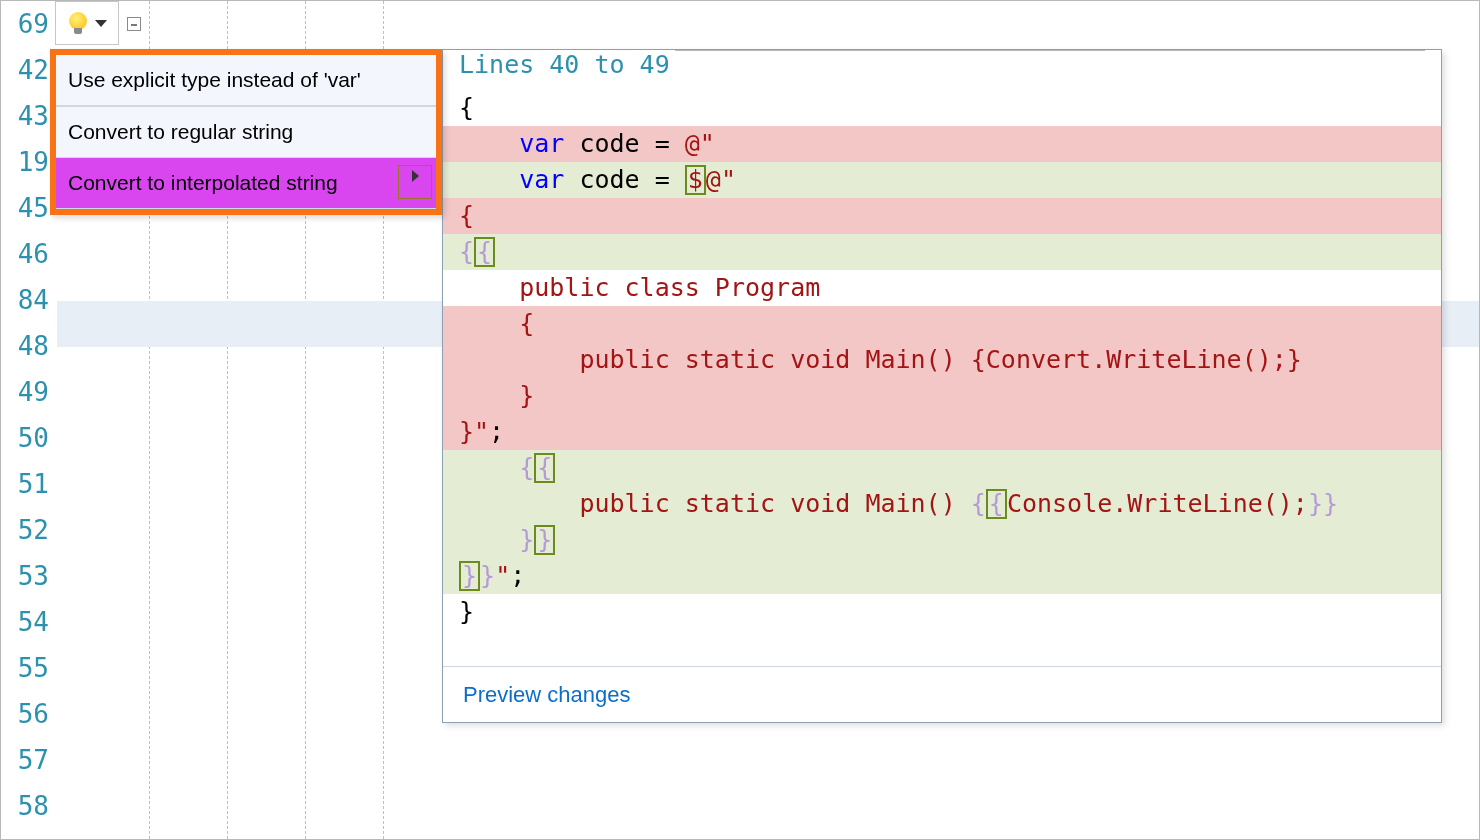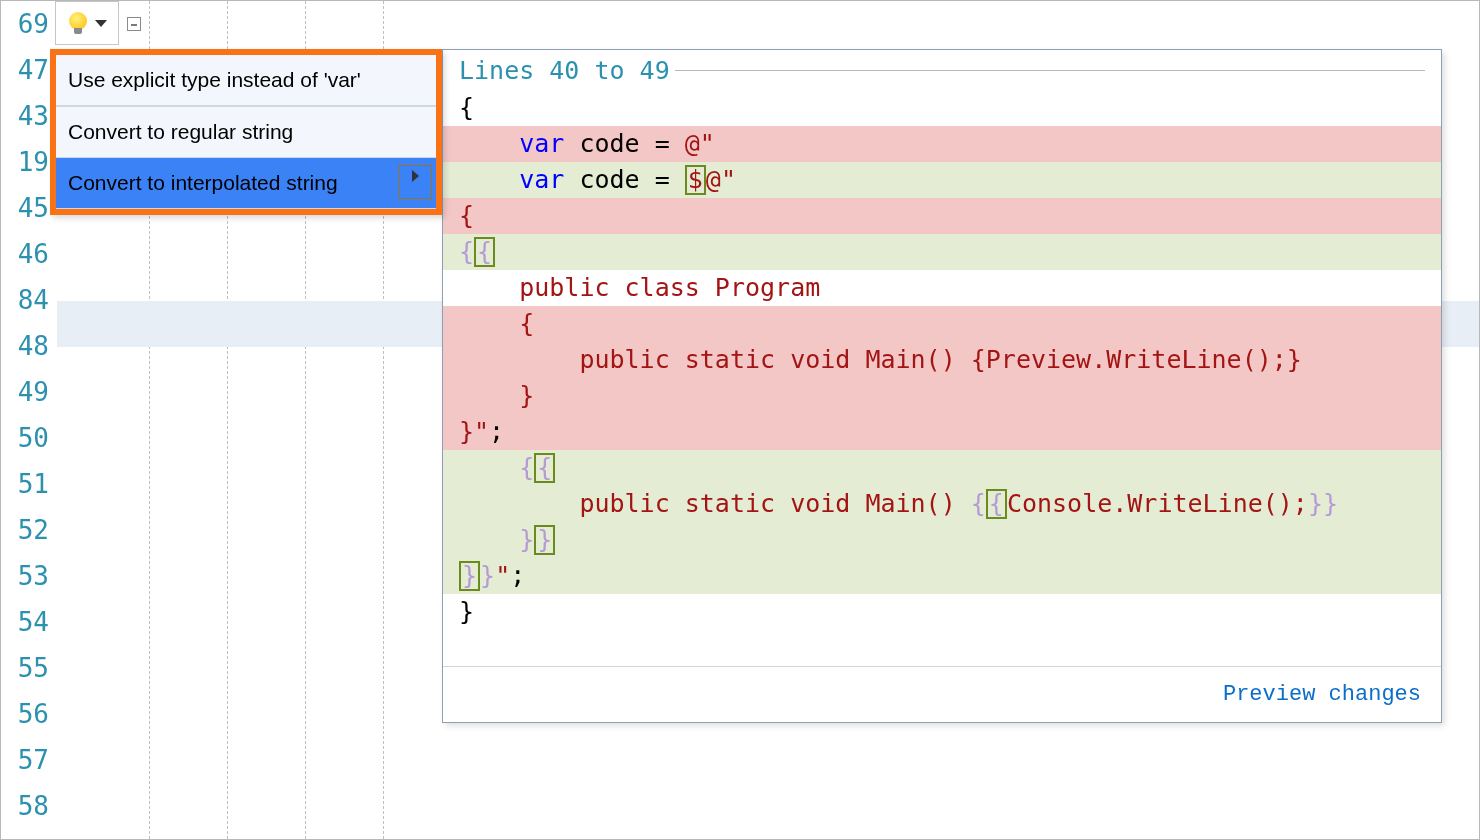--- a/index.html
+++ b/index.html
@@ -127,21 +127,21 @@
     padding: 0 12px;
     color: #000;
     position: relative;
     cursor: pointer;
     font-size: 21px;
   }
   .menu-sep {
     height: 1px; background: #d0d7e0; margin: 0;
   }
   .menu-item.selected {
-    background: #3b82f6;
+    background: #d946ef;
   }
   .submenu-arrow {
     position: absolute;
     right: 16px; top: 50%;
     transform: translateY(-50%);
     width: 0; height: 0;
     border-top: 6px solid transparent;
     border-bottom: 6px solid transparent;
     border-left: 7px solid #333;
   }
@@ -158,21 +158,21 @@
     left: 441px; top: 48px;
     width: 1000px;
     background: #fff;
     border: 1px solid #8d9fb3;
     box-shadow: 3px 3px 6px rgba(0,0,0,0.12);
     z-index: 28;
     font-family: Consolas, monospace;
     font-size: 25px;
   }
   .preview-header {
-    display: flex; align-items: center;
+    display: flex; align-items: flex-start;
     height: 40px;
     padding: 0 16px;
     color: #2b91af;
     gap: 5px;
   }
   .preview-header .rule {
     flex: 1;
     height: 0;
     border-top: 1px solid #b8b8b8;
   }
@@ -194,32 +194,31 @@
     padding:0 1px;
     line-height: 1.05;
   }
   .brace-light { color: #b49bd6; }
   .preview-footer {
     border-top: 1px solid #cfd6df;
     height: 56px;
     line-height: 56px;
     padding: 0 20px;
     color: #0b6eca;
-    font-family: Liberation Mono, monospace;
+    font-family: Liberation Sans, sans-serif;
     font-size: 22px;
     cursor: pointer;
-    text-align: right;
   }
 </style>
 </head>
 <body>
 
 <div class="gutter">
   <div class="gutter-line">69</div>
-  <div class="gutter-line">47</div>
+  <div class="gutter-line">42</div>
   <div class="gutter-line">43</div>
   <div class="gutter-line">19</div>
   <div class="gutter-line">45</div>
   <div class="gutter-line">46</div>
   <div class="gutter-line">84</div>
   <div class="gutter-line">48</div>
   <div class="gutter-line">49</div>
   <div class="gutter-line">50</div>
   <div class="gutter-line">51</div>
   <div class="gutter-line">52</div>
@@ -299,21 +298,21 @@
     <div class="pv-line bg-green">    <span class="kw-blue">var</span><span class="txt-black"> code = </span><span class="hl-box str-red">$</span><span class="str-red">@"</span></div>
 
 
     <div class="pv-line bg-red"><span class="str-red">{</span></div>
 
     <div class="pv-line bg-green"><span class="brace-light">{</span><span class="hl-box brace-light">{</span></div>
 
     <div class="pv-line"><span class="str-red">    public class Program</span></div>
 
     <div class="pv-line bg-red"><span class="str-red">    {</span></div>
-    <div class="pv-line bg-red"><span class="str-red">        public static void Main() {Preview.WriteLine();}</span></div>
+    <div class="pv-line bg-red"><span class="str-red">        public static void Main() {Convert.WriteLine();}</span></div>
     <div class="pv-line bg-red"><span class="str-red">    }</span></div>
     <div class="pv-line bg-red"><span class="str-red">}"</span><span class="txt-black">;</span></div>
 
     <div class="pv-line bg-green">    <span class="brace-light">{</span><span class="hl-box brace-light">{</span></div>
 
     <div class="pv-line bg-green"><span class="str-red">        public static void Main() </span><span class="brace-light">{</span><span class="hl-box brace-light">{</span><span class="str-red">Console.WriteLine();</span><span class="brace-light">}}</span></div>
 
     <div class="pv-line bg-green">    <span class="brace-light">}</span><span class="hl-box brace-light">}</span></div>
 
     <div class="pv-line bg-green"><span class="hl-box brace-light">}</span><span class="brace-light">}</span><span class="str-red">"</span><span class="txt-black">;</span></div>

